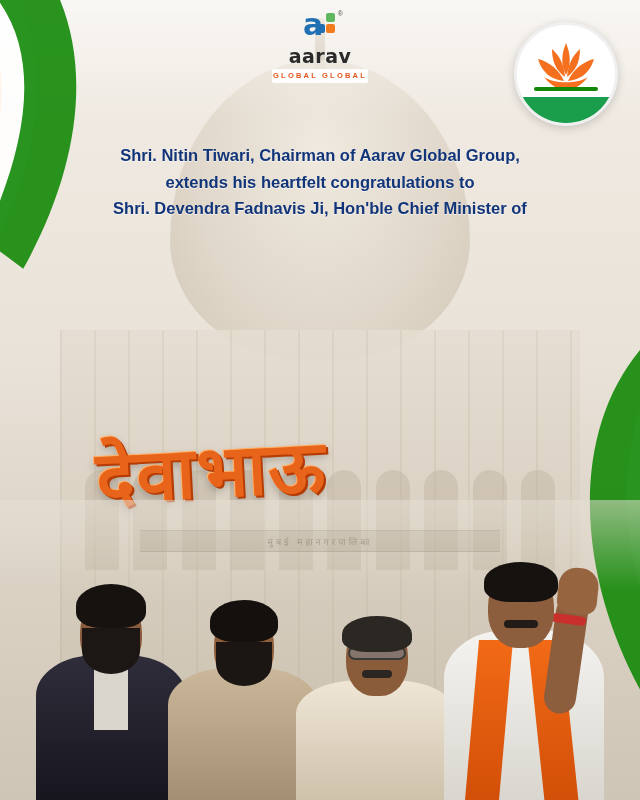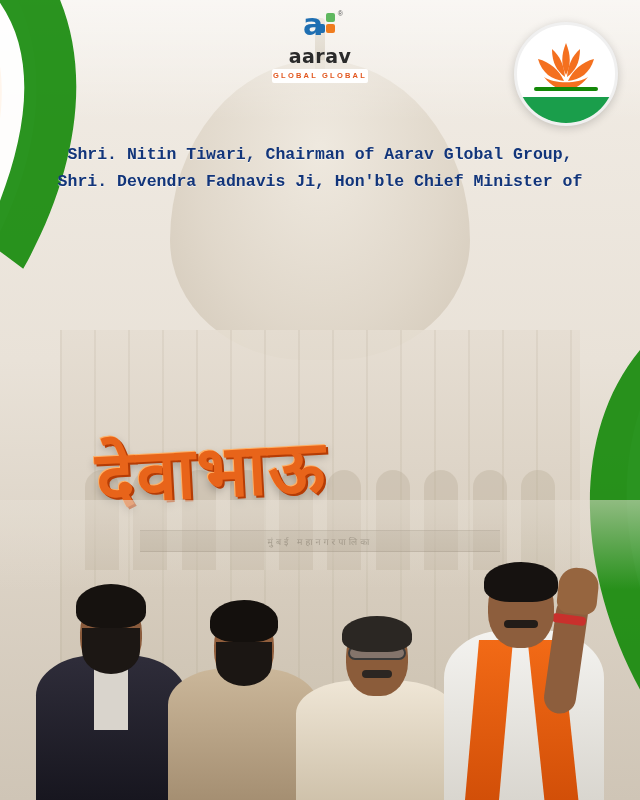--- a/index.html
+++ b/index.html
@@ -217,21 +217,21 @@
     left: 34px;
     right: 34px;
     text-align: center;
     color: #12357a;
     font-weight: 700;
     font-size: 16.5px;
     line-height: 1.62;
     text-shadow: 0 1px 0 rgba(255,255,255,.6);
     font-family: "Liberation Sans", sans-serif;
   }
-  .message .line { display: block; font-family: Liberation Mono, monospace; }
+  .message .line { display: block; }
   .message .para2 {
     margin-top: 16px;
     font-size: 15.5px;
     line-height: 1.55;
   }
 
   
   .devabhau {
     position: absolute;
     left: 96px;
@@ -413,20 +413,21 @@
       <path d="M48 10 C48 24 43 32 35 38 C36 26 40 17 48 10 Z" fill="#f4701f"></path>
       <path d="M6 20 C10 34 20 41 32 42 C27 31 18 23 6 20 Z" fill="#f4701f"></path>
       <path d="M62 20 C58 34 48 41 36 42 C41 31 50 23 62 20 Z" fill="#f4701f"></path>
       <path d="M12 38 C20 48 28 51 34 51 C40 51 48 48 56 38 C46 45 22 45 12 38 Z" fill="#f4701f"></path>
       <rect x="2" y="48" width="64" height="4" rx="2" fill="#138808"></rect>
     </svg>
   </div>
 
   <div class="message">
     <span class="line">Shri. Nitin Tiwari, Chairman of Aarav Global Group,</span>
+    <span class="line">extends his heartfelt congratulations to</span>
     <span class="line">Shri. Devendra Fadnavis Ji, Hon'ble Chief Minister of</span>
   </div>
 
   <div class="devabhau">देवाभाऊ</div>
 
   <div class="people">
     <div class="people-fade"></div>
 
     <div class="person p1">
       <div class="p-body"></div>

